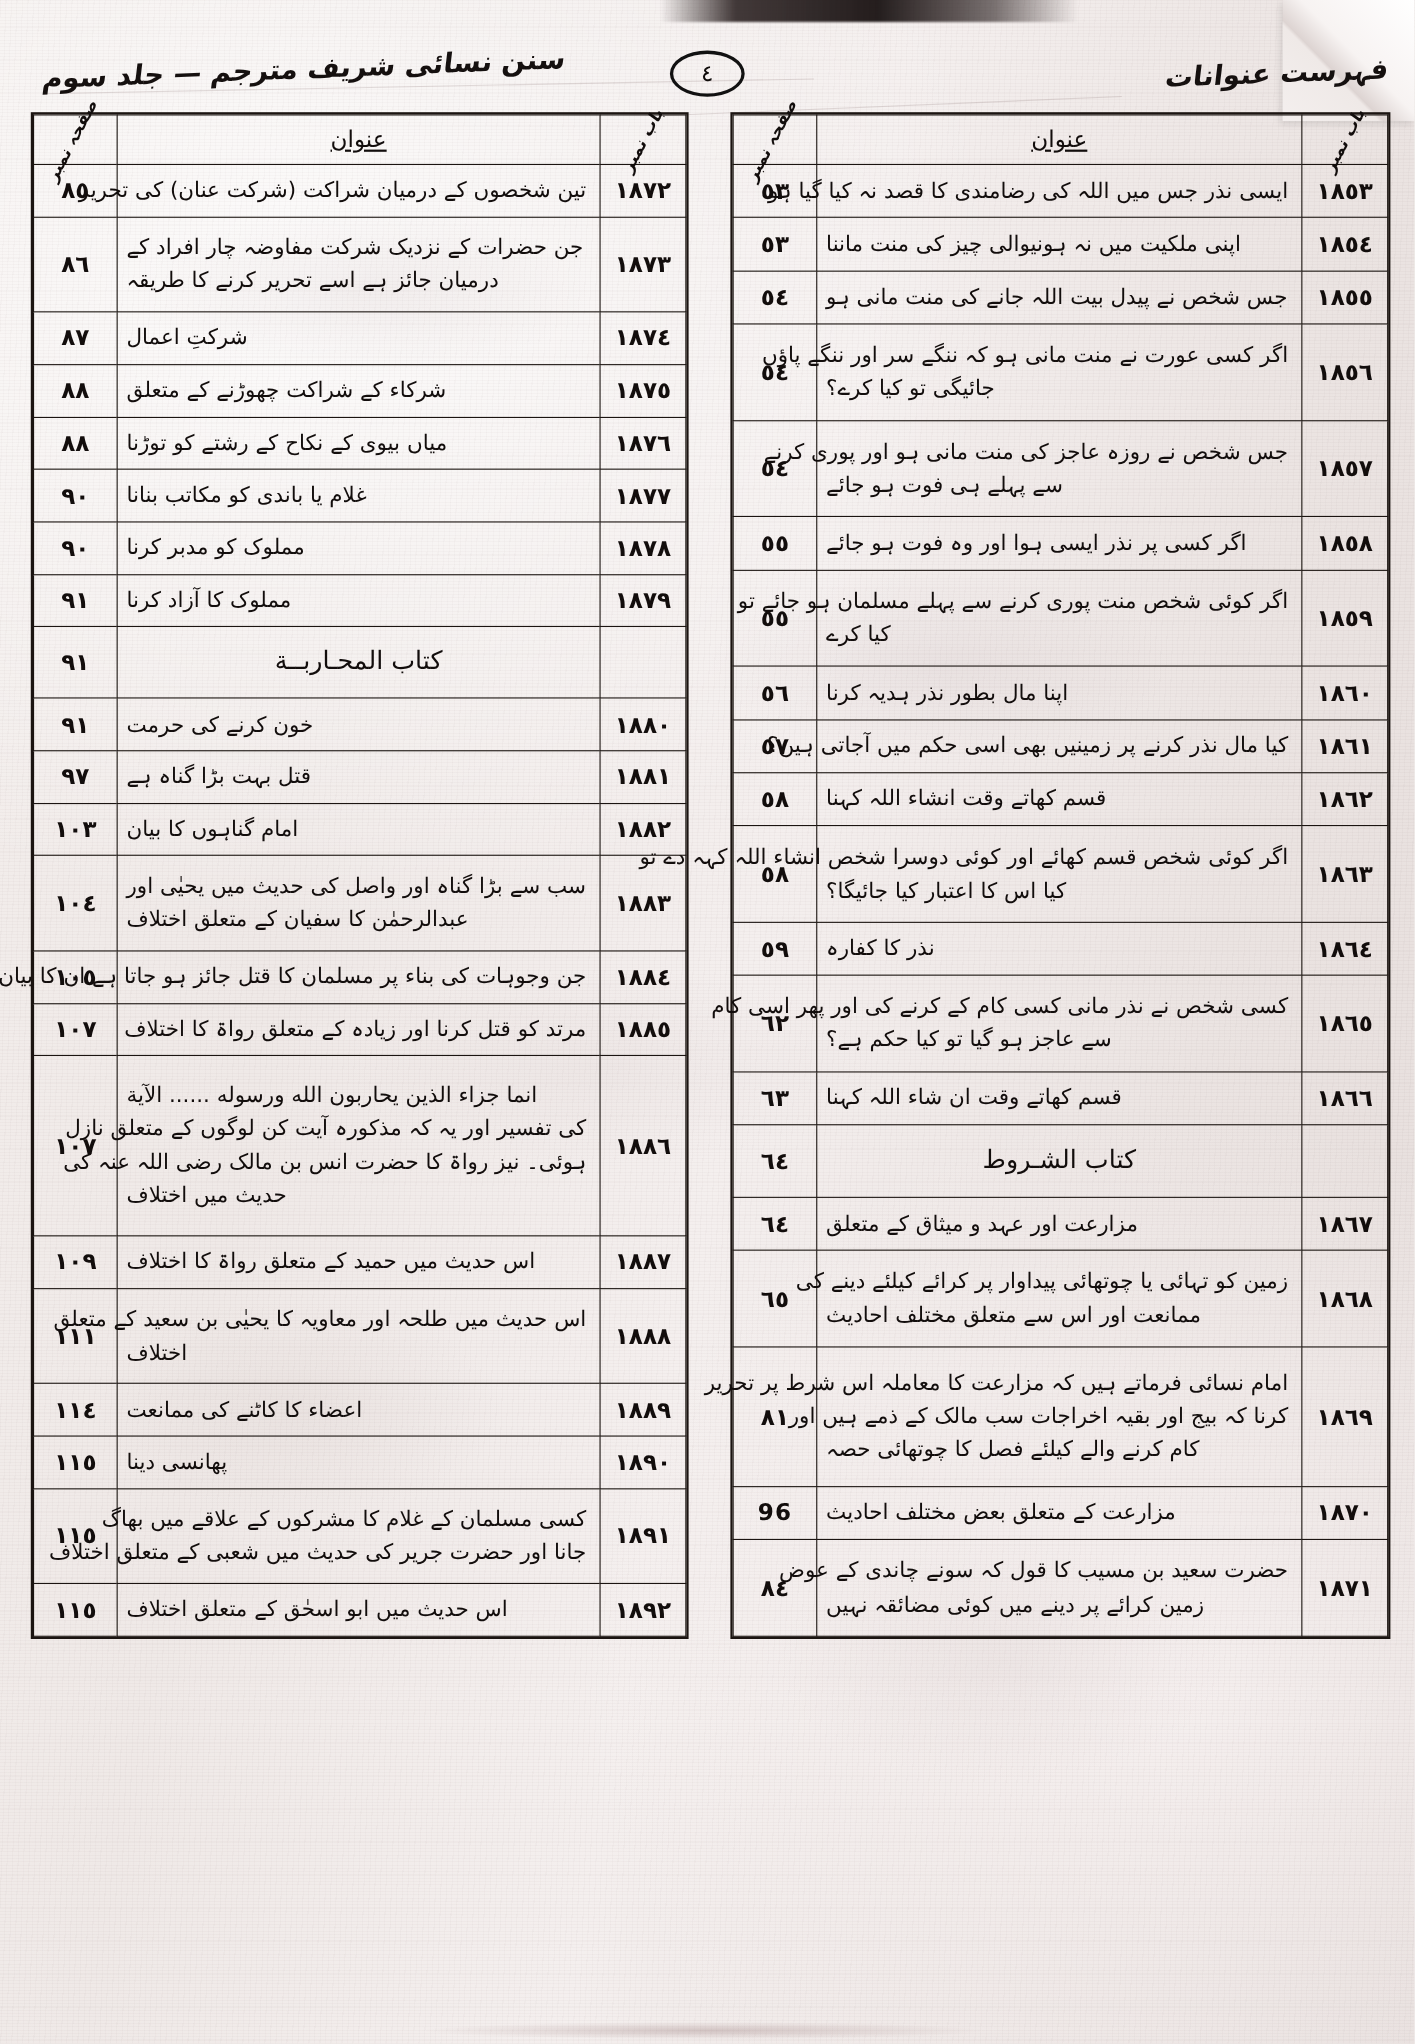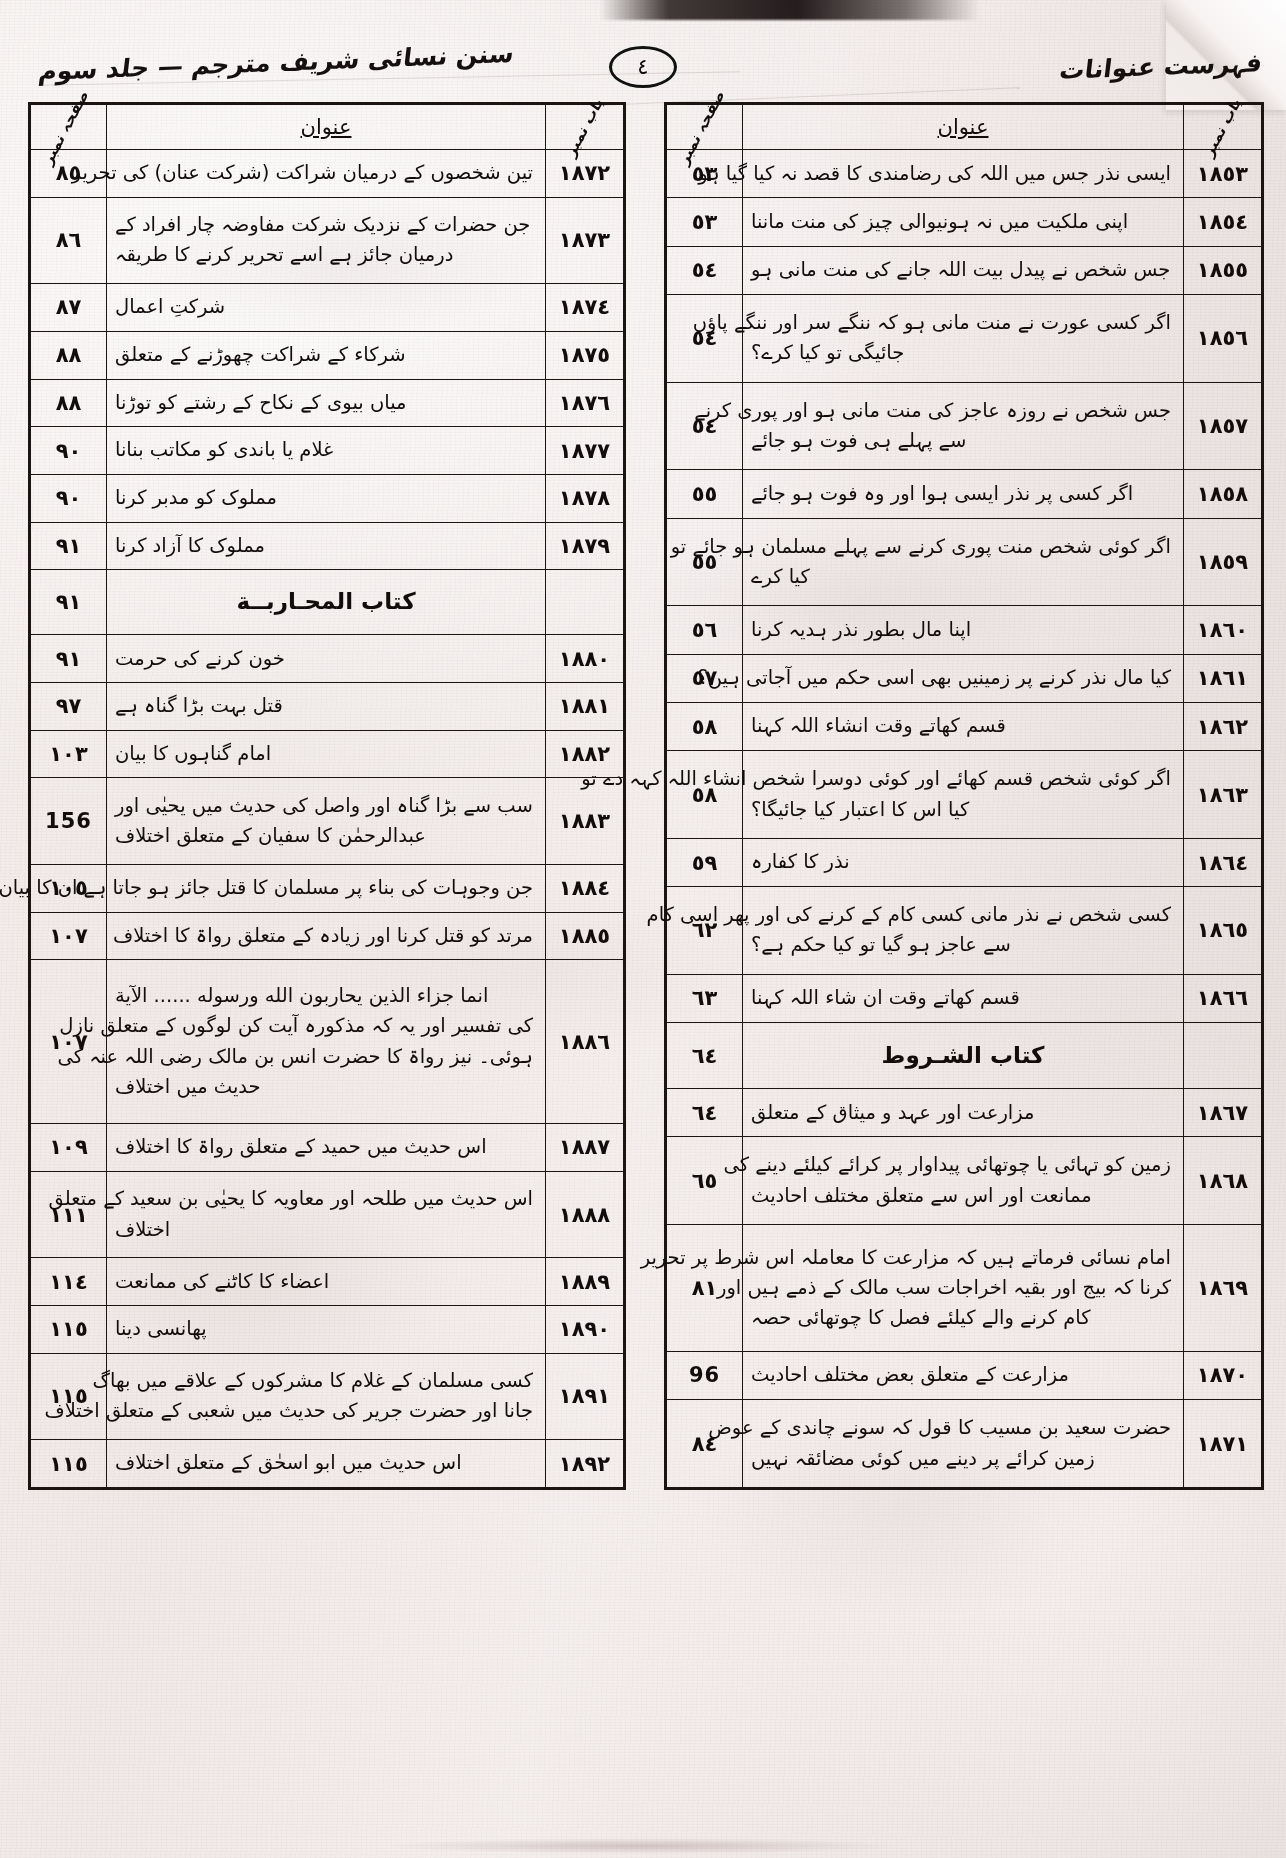--- a/index.html
+++ b/index.html
@@ -119,21 +119,21 @@
     text-align:left;
     font-size:19.5px;
     line-height:1.55;
     padding:3px 12px 3px 8px;
     font-weight:400;
   }
   td.ttl .ln { display:block; white-space:nowrap; }
   tr.kitab td.ttl {
     text-align:center;
     font-size:23px;
-    font-weight:bold;
+    font-weight:normal;
     letter-spacing:4px;
     padding:7px 0;
   }
   tr.kitab td.num-bab { border-right:1.6px solid #1b1411; }
 </style>
 </head>
 <body>
 
 <div class="page">
   <div class="grain"></div>
@@ -425,21 +425,21 @@
               <span class="ln">امام گناہوں کا بیان</span>
             </td>
             <td class="num num-page">١٠٣</td>
           </tr>
           <tr>
             <td class="num num-bab">١٨٨٣</td>
             <td class="ttl">
               <span class="ln">سب سے بڑا گناہ اور واصل کی حدیث میں یحیٰی اور</span>
               <span class="ln">عبدالرحمٰن کا سفیان کے متعلق اختلاف</span>
             </td>
-            <td class="num num-page">156</td>
+            <td class="num num-page">١٠٤</td>
           </tr>
           <tr>
             <td class="num num-bab">١٨٨٤</td>
             <td class="ttl">
               <span class="ln">جن وجوہات کی بناء پر مسلمان کا قتل جائز ہو جاتا ہے ان کا بیان</span>
             </td>
             <td class="num num-page">١٠٥</td>
           </tr>
           <tr>
             <td class="num num-bab">١٨٨٥</td>

